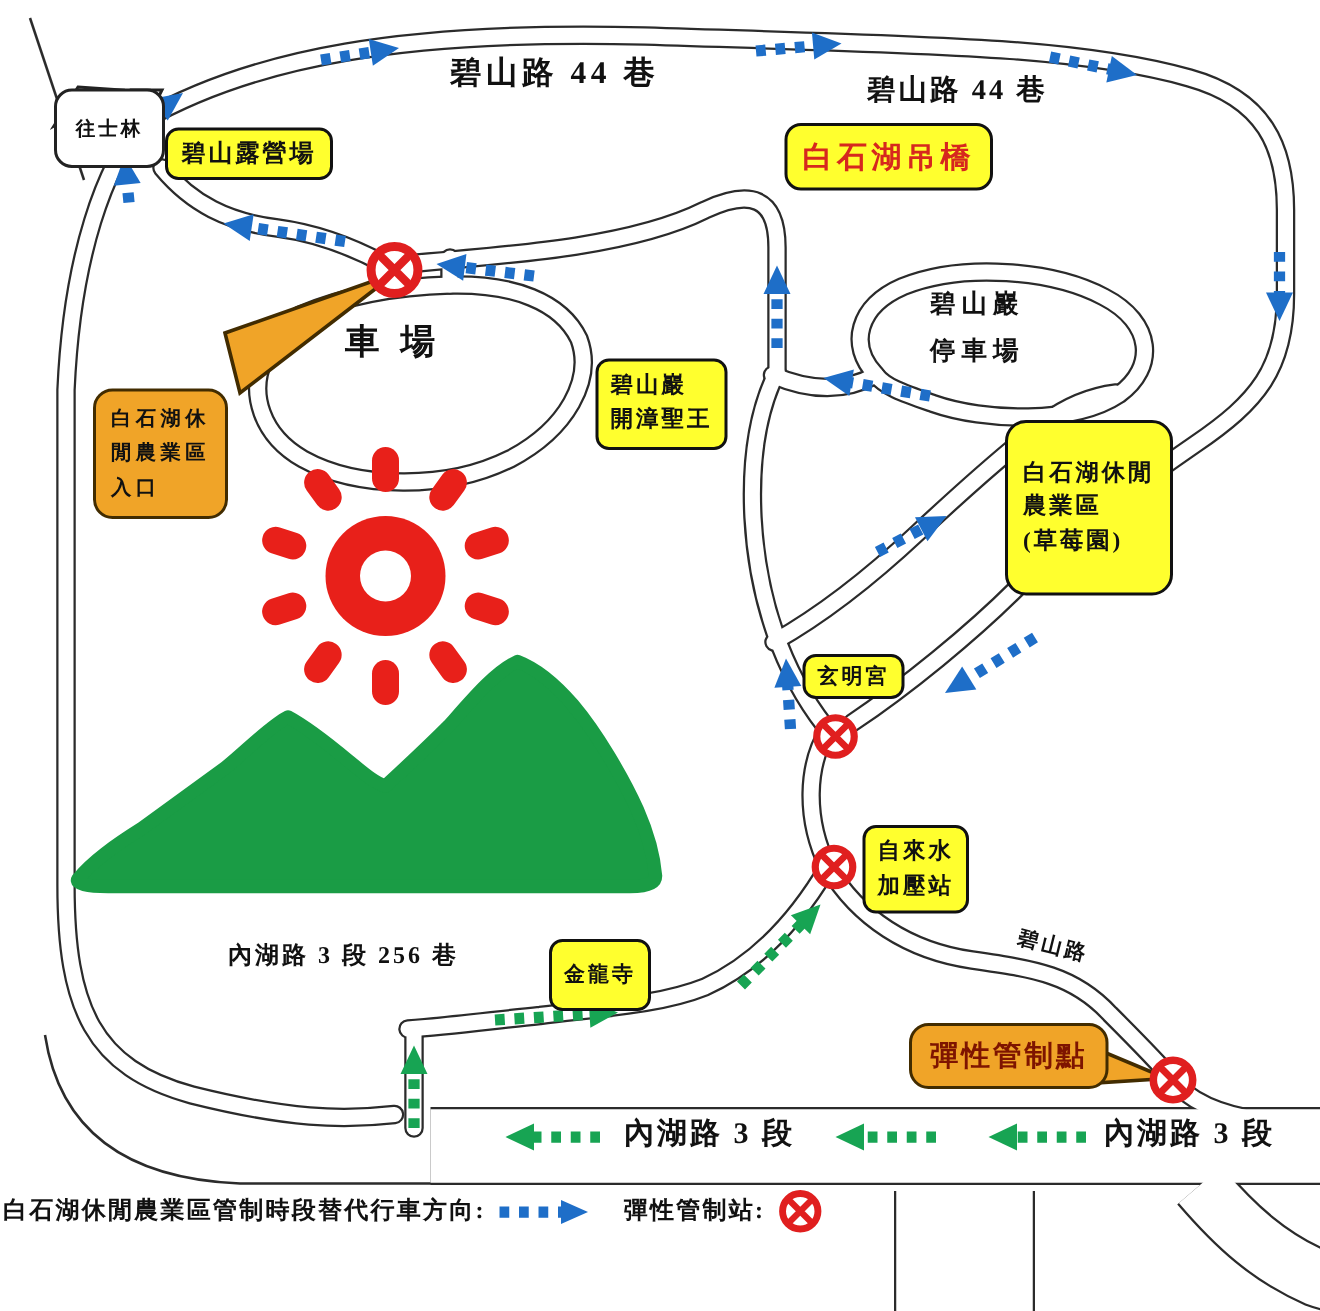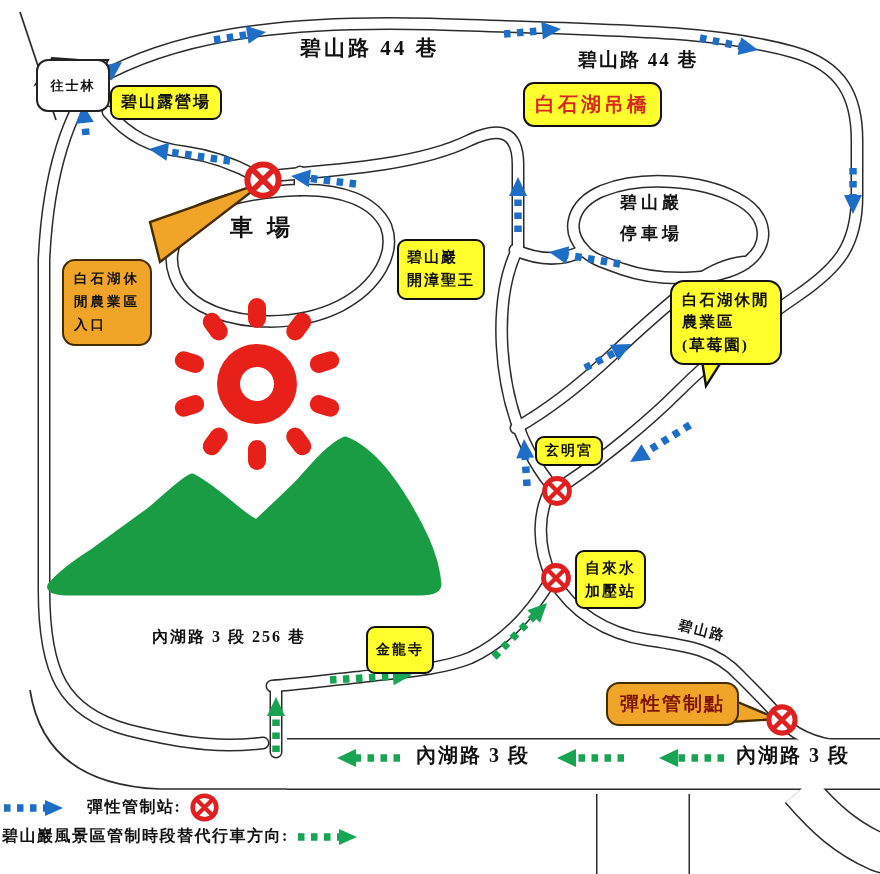--- a/index.html
+++ b/index.html
@@ -228,51 +228,45 @@
     <div>碧山巖</div>
     <div>停車場</div>
   </div>
 
   <div class="ylabel" style="left:110px;top:85px;font-size:16px;letter-spacing:2px;padding:5px 9px;">碧山露營場</div>
   <div class="ylabel" style="left:523px;top:82px;font-size:20px;letter-spacing:3px;padding:7px 10px;color:var(--bridge-text-red);border-radius:11px;">白石湖吊橋</div>
   <div class="ylabel" style="left:397px;top:239px;font-size:15px;letter-spacing:2px;padding:5px 8px;line-height:1.55;text-align:left;">
     <div>碧山巖</div>
     <div>開漳聖王</div>
   </div>
-  <div class="ylabel" style="left:670px;top:280px;font-size:15.5px;letter-spacing:2px;padding:7px 10px;line-height:1.45;text-align:left;border-radius:14px;">
+  <div class="ylabel" style="left:670px;top:280px;font-size:15.5px;letter-spacing:2px;padding:23px 10px;line-height:1.45;text-align:left;border-radius:14px;">
     <div>白石湖休閒</div>
     <div>農業區</div>
     <div>(草莓園)</div>
   </div>
   <div class="ylabel" style="left:535px;top:436px;font-size:14px;letter-spacing:2px;padding:4px 8px;">玄明宮</div>
   <div class="ylabel" style="left:575px;top:550px;font-size:15px;letter-spacing:2px;padding:5px 8px;line-height:1.5;">
     <div>自來水</div>
     <div>加壓站</div>
   </div>
   <div class="ylabel" style="left:366px;top:626px;font-size:14px;letter-spacing:2px;padding:13px 8px;">金龍寺</div>
 
   <div class="olabel" style="left:62px;top:211px;font-size:13.5px;letter-spacing:3px;padding:7px 10px;line-height:1.7;text-align:left;margin-top:48px;">
     <div>白石湖休</div>
     <div>閒農業區</div>
     <div>入口</div>
   </div>
   <div class="olabel" style="left:606px;top:682px;font-size:19px;letter-spacing:2px;padding:7px 12px;color:var(--flexible-text-red);">彈性管制點</div>
 
   <div class="legend-row" style="left:2px;top:791px;font-size:16px;">
+    <span style="letter-spacing:1.5px;">白石湖休閒農業區管制時段替代行車方向:</span>
     <svg width="62" height="18" class="blue">
       <line class="dashline" x1="2" y1="9" x2="44" y2="9"></line>
       <polygon class="head" points="61,9 43,1 43,17"></polygon>
     </svg>
     <span style="margin-left:16px;letter-spacing:1.5px;">彈性管制站:</span>
     <svg width="33" height="33">
       <circle cx="16.5" cy="16.5" r="11.8" fill="#fff" stroke="var(--sign-red)" stroke-width="4.6"></circle>
       <path d="M10,10 L23,23 M10,23 L23,10" stroke="var(--sign-red)" stroke-width="4.2" stroke-linecap="round"></path>
     </svg>
   </div>
-  <div class="legend-row" style="left:2px;top:826px;font-size:16px;">
-    <span style="letter-spacing:1.5px;">碧山巖風景區管制時段替代行車方向:</span>
-    <svg width="62" height="18" class="green">
-      <line class="dashline" x1="2" y1="9" x2="44" y2="9"></line>
-      <polygon class="head" points="61,9 43,1 43,17"></polygon>
-    </svg>
-  </div>
 
 </div>
 
 </body></html>

